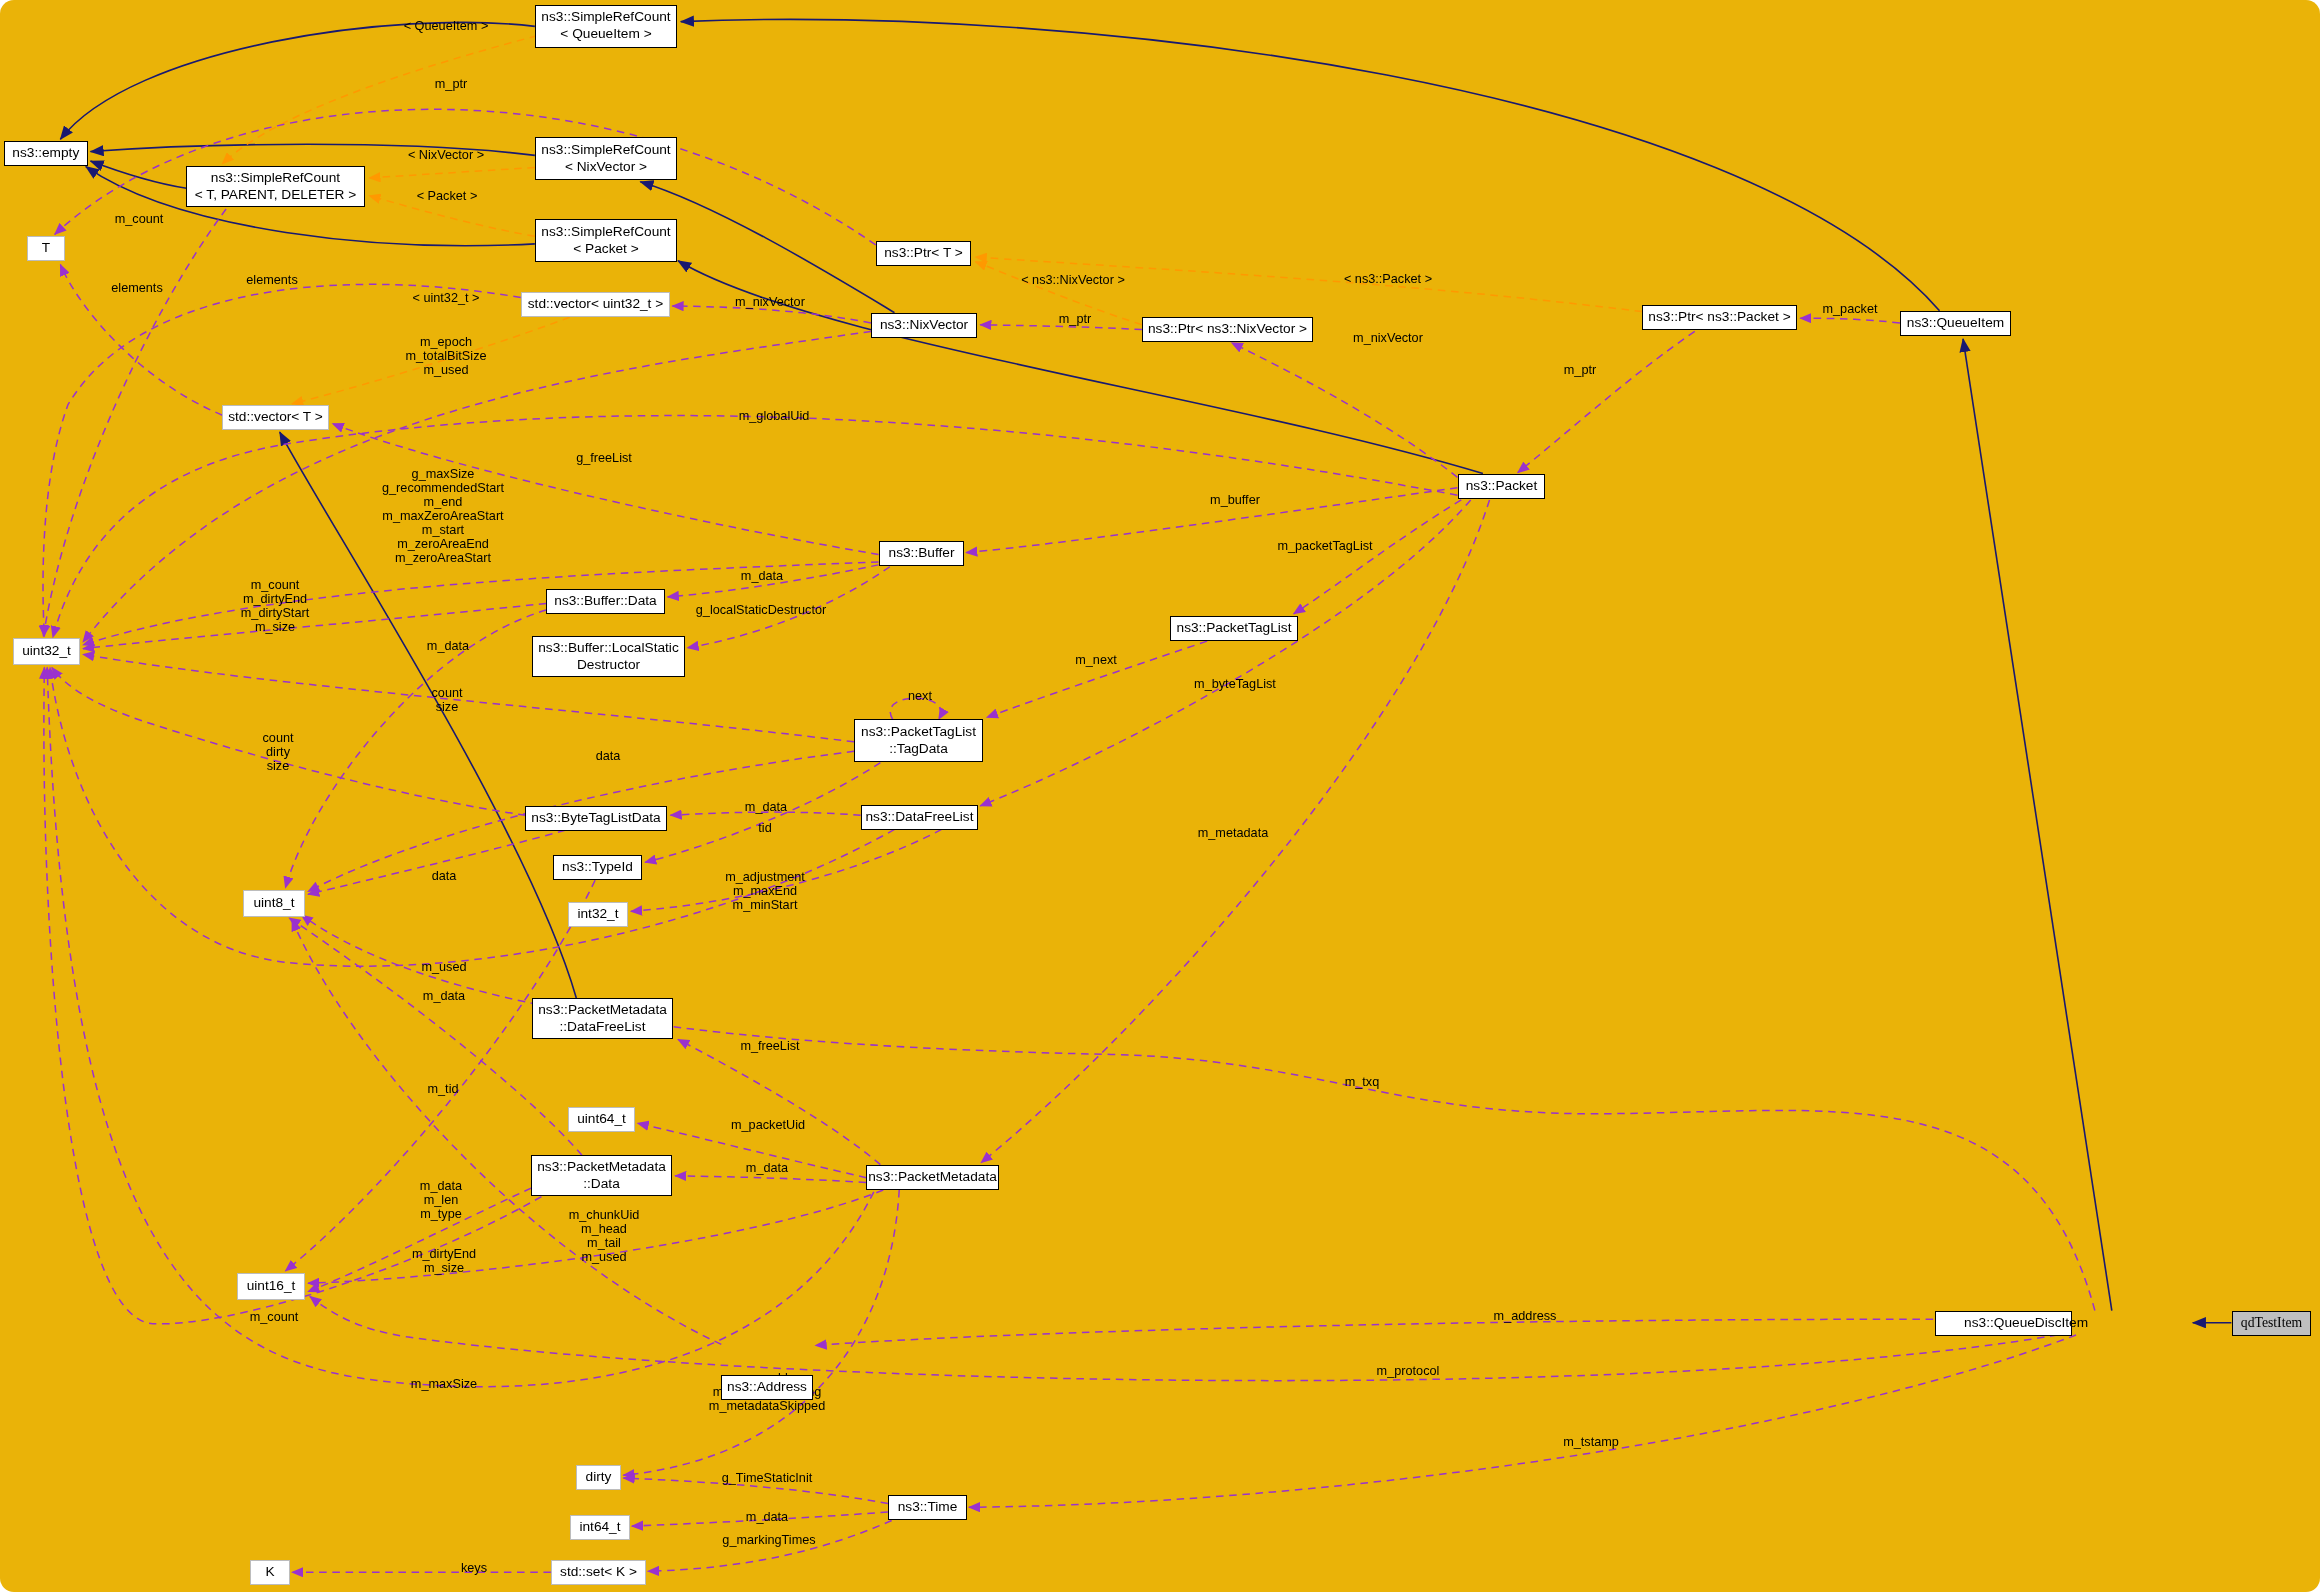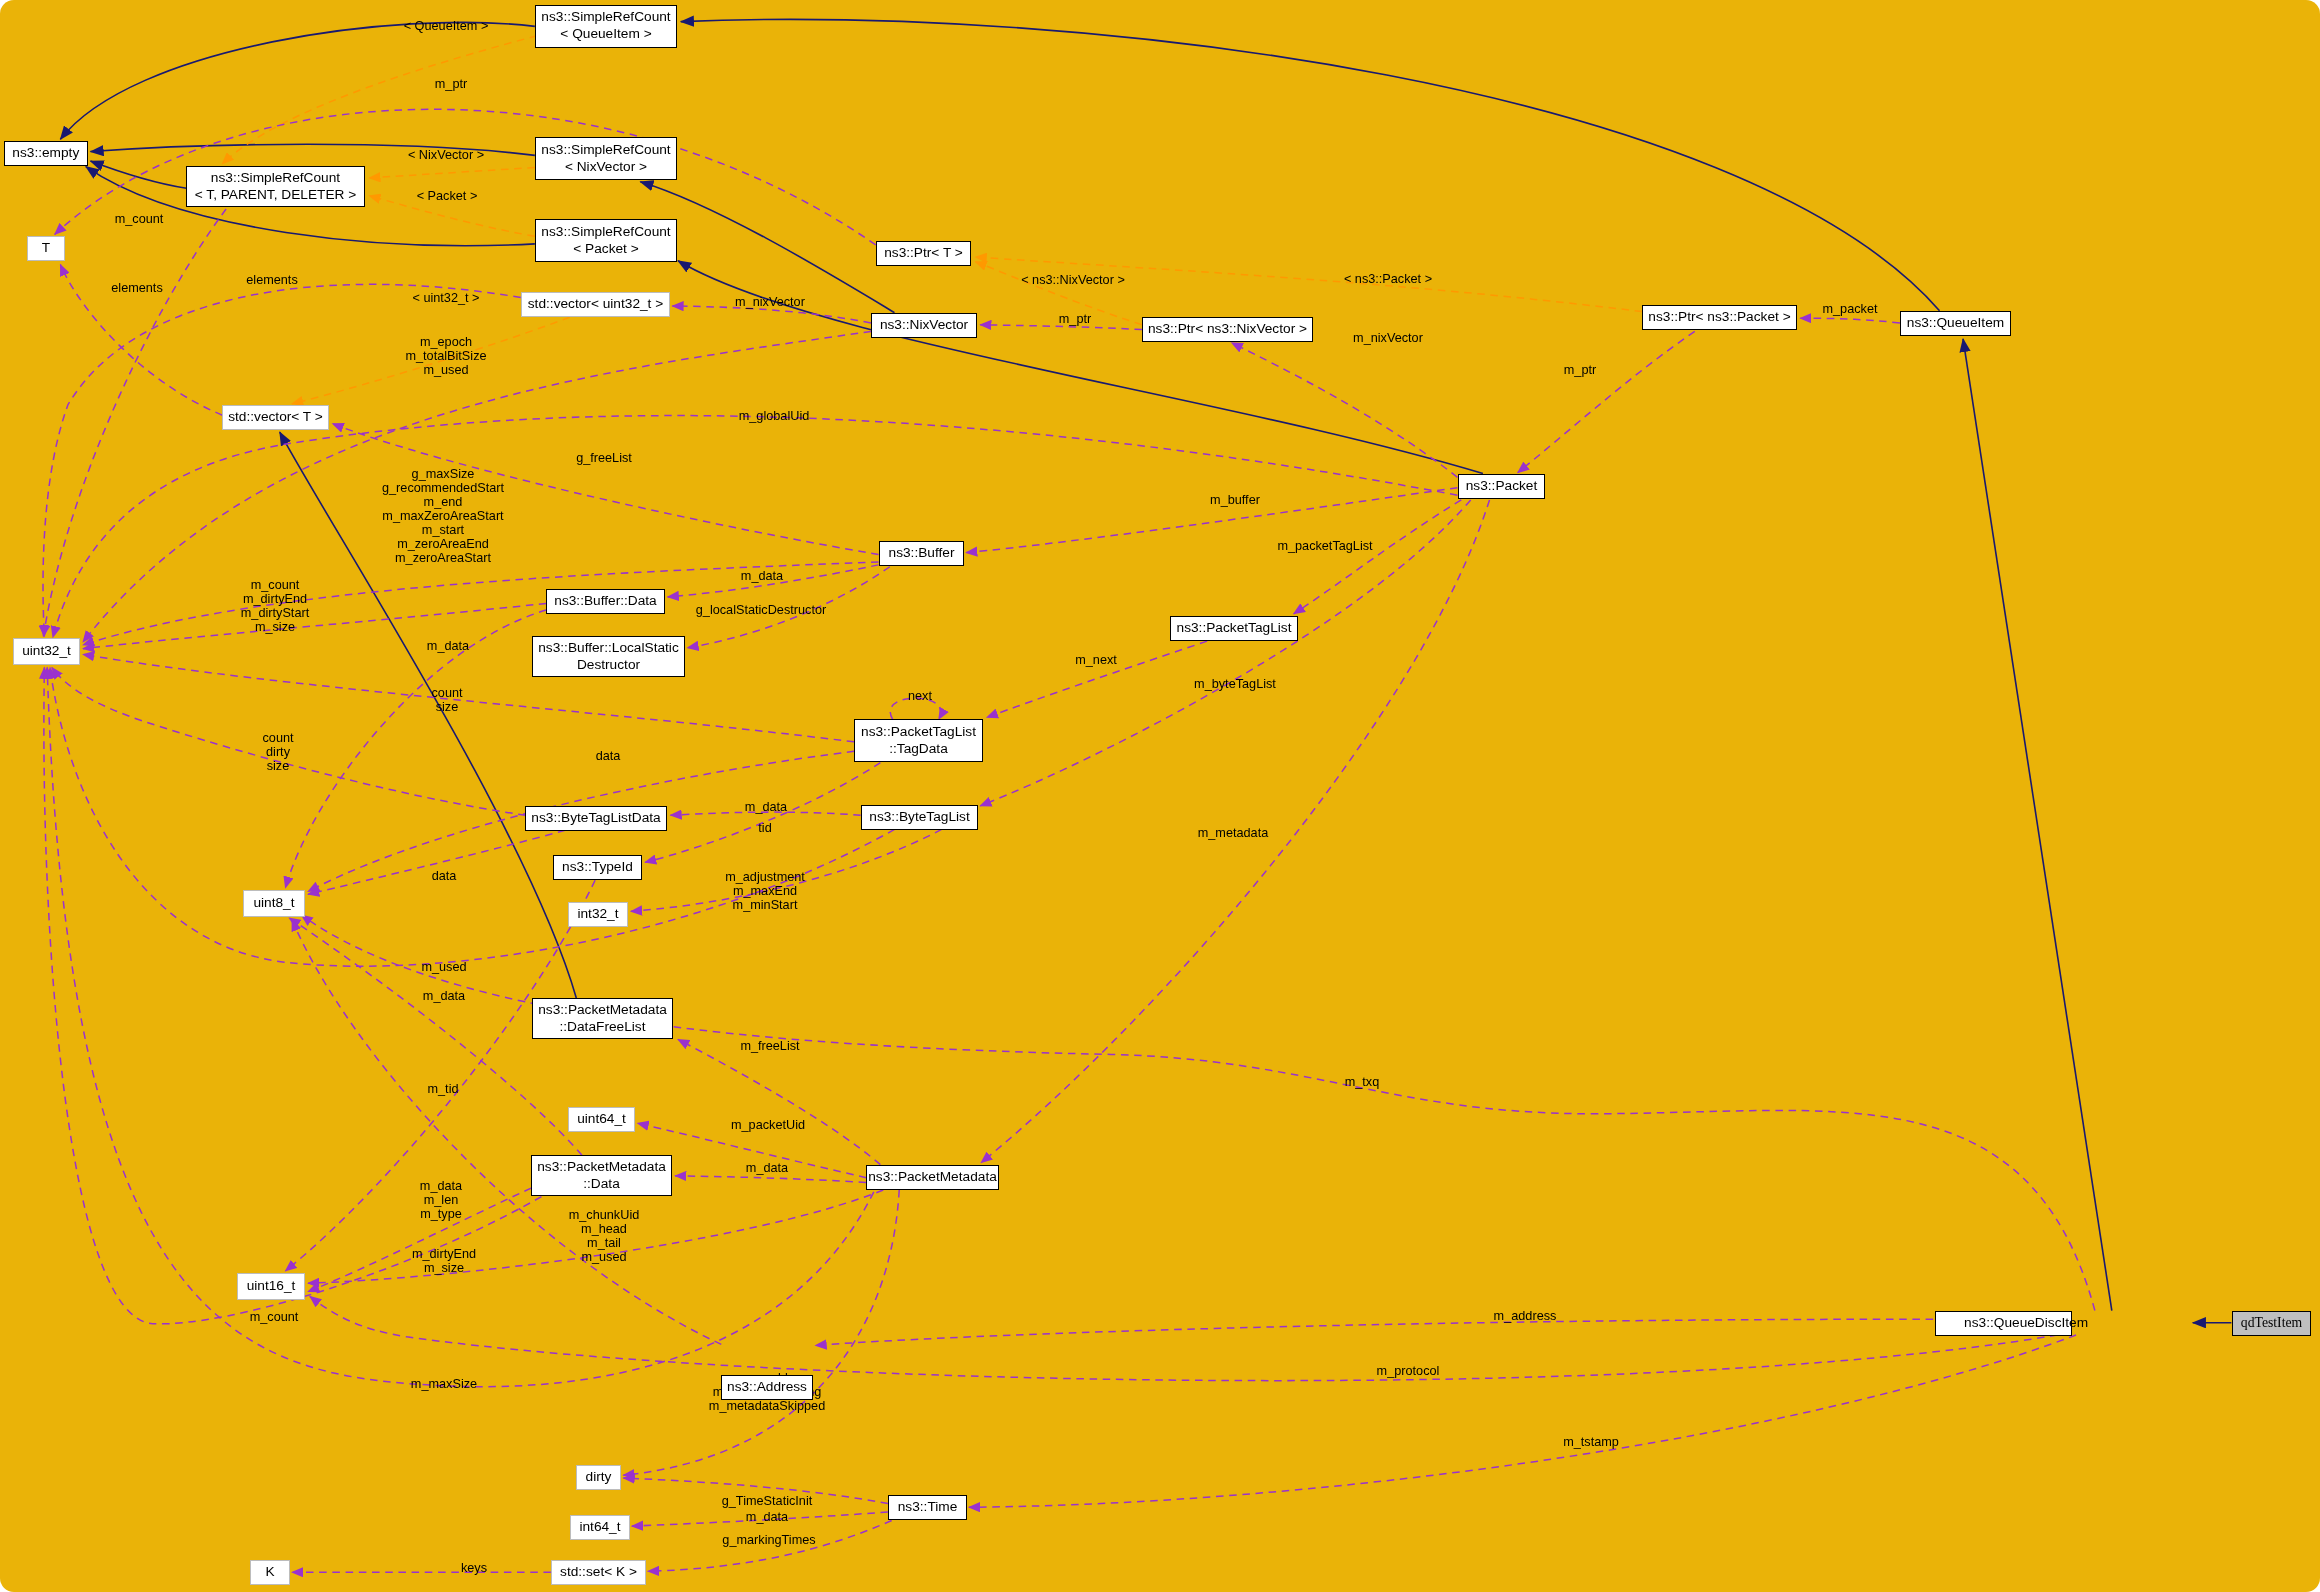--- a/index.html
+++ b/index.html
@@ -169,21 +169,21 @@
 m_len
 m_type</div>
       <div class="edge-label" style="left: 767px; top: 1393px;">m_enable
 m_enableChecking
 m_metadataSkipped</div>
       <div class="edge-label" style="left: 444px; top: 1385px;">m_maxSize</div>
       <div class="edge-label" style="left: 1525px; top: 1317px;">m_address</div>
       <div class="edge-label" style="left: 1408px; top: 1372px;">m_protocol</div>
       <div class="edge-label" style="left: 1591px; top: 1443px;">m_tstamp</div>
       <div class="edge-label" style="left: 1362px; top: 1083px;">m_txq</div>
-      <div class="edge-label" style="left: 767px; top: 1479px; margin-top: 23px;">g_TimeStaticInit</div>
+      <div class="edge-label" style="left: 767px; top: 1479px;">g_TimeStaticInit</div>
       <div class="edge-label" style="left: 767px; top: 1518px;">m_data</div>
       <div class="edge-label" style="left: 769px; top: 1541px;">g_markingTimes</div>
       <div class="edge-label" style="left: 441px; top: 1569px; margin-left: 33px;">keys</div>
     </div>
   <div id="node-layer">
       <div class="node class" style="left: 535px; top: 4.7px; width: 142px; height: 43px;">ns3::SimpleRefCount
 &lt; QueueItem &gt;</div>
       <div class="node class" style="left: 3.8px; top: 141px; width: 84px; height: 25.4px;">ns3::empty</div>
       <div class="node class" style="left: 186px; top: 166px; width: 179px; height: 41px;">ns3::SimpleRefCount
 &lt; T, PARENT, DELETER &gt;</div>
@@ -202,21 +202,21 @@
       <div class="node class" style="left: 1458px; top: 474px; width: 87px; height: 25.4px;">ns3::Packet</div>
       <div class="node class" style="left: 879px; top: 541px; width: 85px; height: 24.5px;">ns3::Buffer</div>
       <div class="node class" style="left: 546px; top: 589px; width: 119px; height: 24.5px;">ns3::Buffer::Data</div>
       <div class="node class" style="left: 532px; top: 636px; width: 153px; height: 41px;">ns3::Buffer::LocalStatic
 Destructor</div>
       <div class="node class" style="left: 1170px; top: 616px; width: 128px; height: 25.4px;">ns3::PacketTagList</div>
       <div class="node primitive" style="left: 13px; top: 638px; width: 67px; height: 27px;">uint32_t</div>
       <div class="node class" style="left: 854px; top: 719px; width: 129px; height: 43px;">ns3::PacketTagList
 ::TagData</div>
       <div class="node class" style="left: 525px; top: 806px; width: 142px; height: 24.5px;">ns3::ByteTagListData</div>
-      <div class="node class" style="left: 861px; top: 805px; width: 117px; height: 24.5px;">ns3::ByteTagList</div>
+      <div class="node class" style="left: 861px; top: 805px; width: 117px; height: 24.5px;">ns3::DataFreeList</div>
       <div class="node class" style="left: 553px; top: 855px; width: 89px; height: 25.4px;">ns3::TypeId</div>
       <div class="node primitive" style="left: 568px; top: 902px; width: 60px; height: 24.5px;">int32_t</div>
       <div class="node primitive" style="left: 243px; top: 890px; width: 62px; height: 27px;">uint8_t</div>
       <div class="node class" style="left: 532px; top: 998px; width: 141px; height: 41px;">ns3::PacketMetadata
 ::DataFreeList</div>
       <div class="node primitive" style="left: 568px; top: 1107px; width: 67px; height: 24.5px;">uint64_t</div>
       <div class="node class" style="left: 531px; top: 1155px; width: 141px; height: 41px;">ns3::PacketMetadata
 ::Data</div>
       <div class="node class" style="left: 866px; top: 1165px; width: 133px; height: 25.4px;">ns3::PacketMetadata</div>
       <div class="node primitive" style="left: 237px; top: 1273px; width: 68px; height: 27px;">uint16_t</div>

